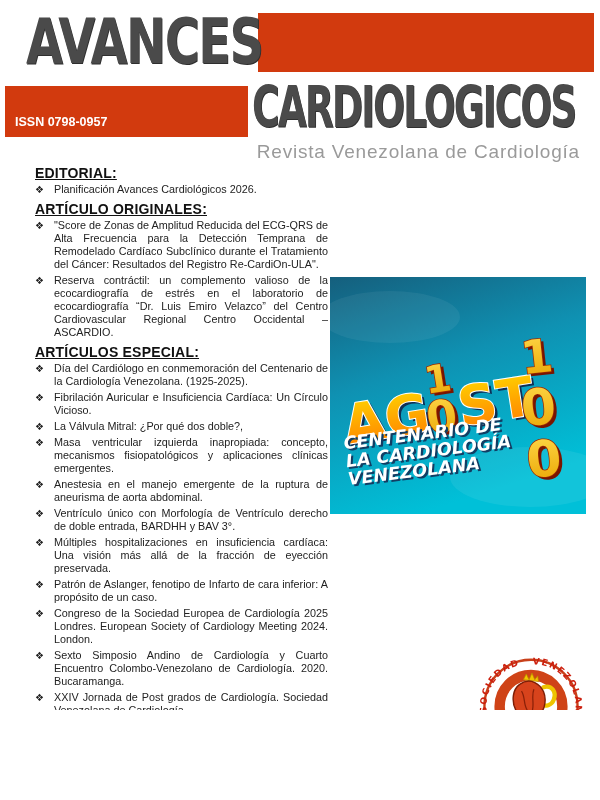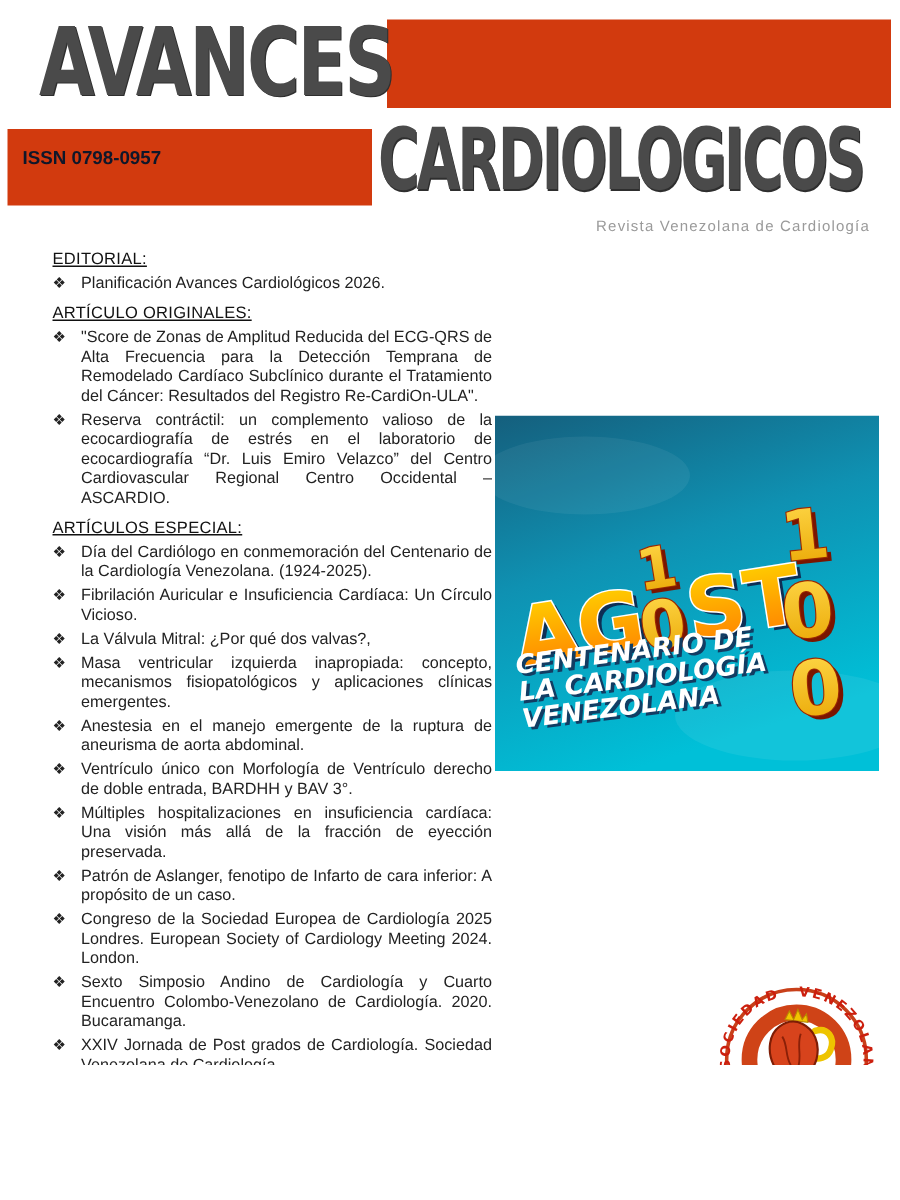--- a/index.html
+++ b/index.html
@@ -6,30 +6,30 @@
   .page{position:relative;width:600px;height:710px;background:#ffffff;overflow:hidden;
         font-family:"Liberation Sans",sans-serif;color:#1c1c1c;}
   
   .red-block{position:absolute;left:258px;top:13px;width:336px;height:59px;background:#d23a0e;}
   .title-avances{position:absolute;left:26px;top:8px;width:240px;
         font-family:"DejaVu Sans",sans-serif;font-weight:bold;font-size:63px;line-height:68px;
         color:#4a4a4a;letter-spacing:-2px;transform:scaleX(.76);transform-origin:left top;
         text-shadow:1px 1px 0 #2e2e2e;}
   .issn-band{position:absolute;left:5px;top:86px;width:243px;height:51px;background:#d23a0e;
         padding:12px 0 0 10px;box-sizing:border-box;}
-  .issn-band div{color:#0f172a;font-weight:bold;font-size:12.5px;line-height:14.5px;}
+  .issn-band div{color:#ffffff;font-weight:bold;font-size:12.5px;line-height:14.5px;margin-top:17px;}
   .title-cardio{position:absolute;left:252px;top:76px;width:345px;
         font-family:"DejaVu Sans",sans-serif;font-weight:bold;font-size:57px;line-height:62px;
         color:#4a4a4a;letter-spacing:-3px;transform:scaleX(.66);transform-origin:left top;
         text-shadow:1px 1px 0 #2e2e2e;white-space:nowrap;}
   .tagline{position:absolute;right:20px;top:144px;text-align:center;color:#9a9a9a;
-        font-size:10px;line-height:15px;letter-spacing:.8px;}
+        font-size:19px;line-height:15px;letter-spacing:.8px;}
   
   .toc{position:absolute;left:35px;top:160px;width:293px;font-size:10.8px;line-height:13px;}
-  .toc-heading{font-weight:normal;font-size:11px;text-decoration:underline;margin:7px 0 3px 0;
+  .toc-heading{font-weight:bold;font-size:14px;text-decoration:underline;margin:7px 0 3px 0;
         letter-spacing:.2px;color:#111;}
   .toc-item{display:flex;gap:6px;margin:0 0 3px 0;}
   .bullet{flex:0 0 13px;font-size:10px;line-height:13px;color:#222;}
   .item-text{flex:1;text-align:justify;color:#222;}
   
   .poster{position:absolute;left:330px;top:277px;}
   
   .seal{position:absolute;left:474px;top:651px;}
   
   .footer{position:absolute;left:184px;top:771px;width:320px;text-align:center;
@@ -64,30 +64,30 @@
       <span class="item-text">"Score de Zonas de Amplitud Reducida del ECG-QRS de Alta Frecuencia para la Detección Temprana de Remodelado Cardíaco Subclínico durante el Tratamiento del Cáncer: Resultados del Registro Re-CardiOn-ULA".</span>
     </div>
     <div class="toc-item">
       <span class="bullet">❖</span>
       <span class="item-text">Reserva contráctil: un complemento valioso de la ecocardiografía de estrés en el laboratorio de ecocardiografía “Dr. Luis Emiro Velazco” del Centro Cardiovascular Regional Centro Occidental – ASCARDIO.</span>
     </div>
 
     <div class="toc-heading">ARTÍCULOS ESPECIAL:</div>
     <div class="toc-item">
       <span class="bullet">❖</span>
-      <span class="item-text">Día del Cardiólogo en conmemoración del Centenario de la Cardiología Venezolana.   (1924-2025).</span>
+      <span class="item-text">Día del Cardiólogo en conmemoración del Centenario de la Cardiología Venezolana.   (1925-2025).</span>
     </div>
 
     <div class="toc-item">
       <span class="bullet">❖</span>
       <span class="item-text">Fibrilación Auricular e Insuficiencia Cardíaca: Un Círculo Vicioso.</span>
     </div>
     <div class="toc-item">
       <span class="bullet">❖</span>
-      <span class="item-text">La Válvula Mitral: ¿Por qué dos valvas?,</span>
+      <span class="item-text">La Válvula Mitral: ¿Por qué dos doble?,</span>
     </div>
     <div class="toc-item">
       <span class="bullet">❖</span>
       <span class="item-text">Masa ventricular izquierda inapropiada: concepto, mecanismos fisiopatológicos y aplicaciones clínicas emergentes.</span>
     </div>
     <div class="toc-item">
       <span class="bullet">❖</span>
       <span class="item-text">Anestesia en el manejo emergente de la ruptura de aneurisma de aorta abdominal.</span>
     </div>
 

